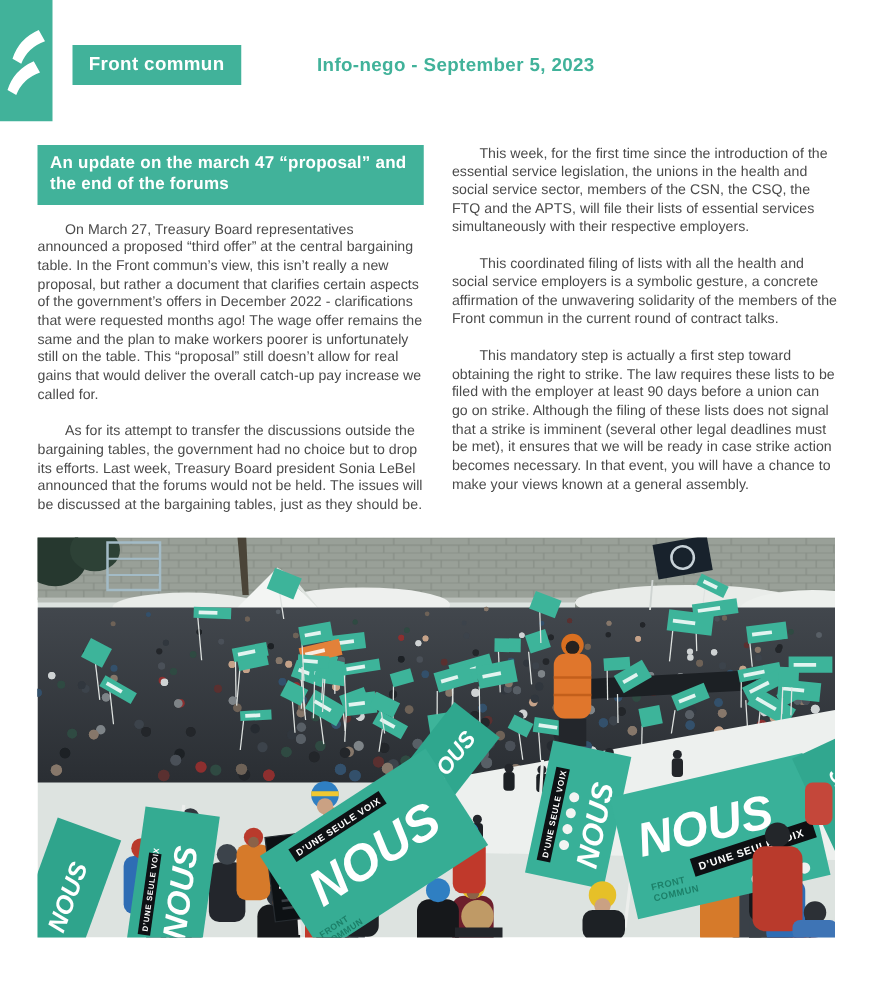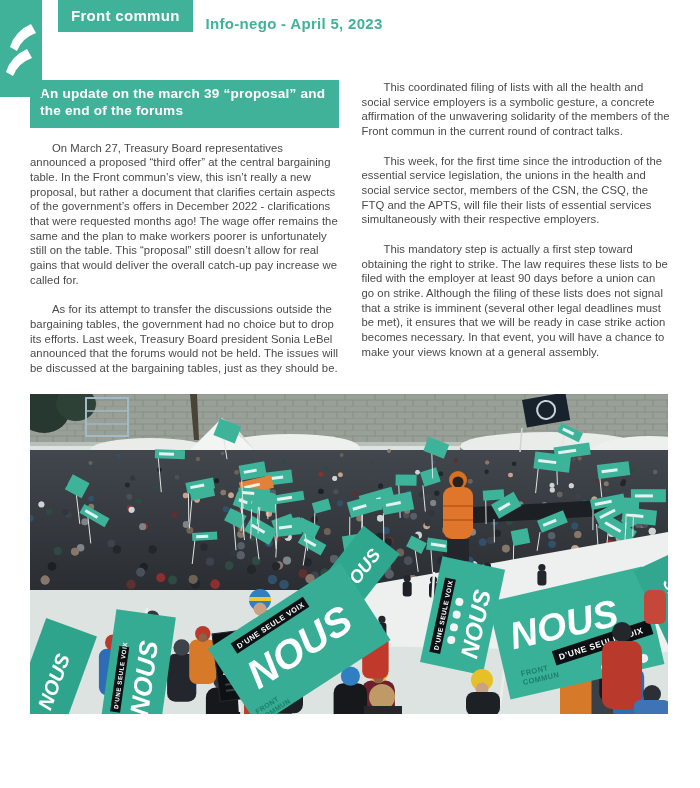--- a/index.html
+++ b/index.html
@@ -5,21 +5,21 @@
   html,body{margin:0;padding:0;}
   body{
     width:700px;height:788px;overflow:hidden;background:#ffffff;
     font-family:"Liberation Sans",sans-serif;position:relative;
   }
   .logo-bar{
     position:absolute;left:0;top:0;width:42px;height:97px;background:#41b29a;
   }
   .logo-bar svg{display:block;}
   .masthead{
-    display:flex;align-items:flex-end;margin-left:58px;
+    display:flex;align-items:center;padding-top:36px;margin-left:58px;gap:48px;
   }
   .brand-badge{
     background:#41b29a;color:#fff;font-weight:bold;font-size:15px;
     padding:7px 13px 8px;letter-spacing:.3px;
   }
   .issue-label{
     color:#41b29a;font-weight:bold;font-size:15px;margin-left:13px;letter-spacing:.3px;
   }
   .columns{
     display:flex;gap:23px;margin:48px 30px 0;
@@ -45,32 +45,32 @@
 
 <div class="logo-bar">
   <svg width="42" height="97" viewBox="0 0 42 97">
     <path d="M10 47 Q15 31 31 24 L36 33 Q22 38 17 51 Z" fill="#ffffff"></path>
     <path d="M6 72 Q11 56 27 49 L32 58 Q18 63 13 76 Z" fill="#ffffff"></path>
   </svg>
 </div>
 
 <div class="masthead">
   <span class="brand-badge">Front commun</span>
-  <span class="issue-label">Info-nego - April 5, 2023</span>
+  <span class="issue-label">Info-nego - September 5, 2023</span>
 </div>
 
 <div class="columns">
   <div class="col">
-    <h2 class="col-title">An update on the march 39 “proposal” and the end of the forums</h2>
+    <h2 class="col-title">An update on the march 47 “proposal” and the end of the forums</h2>
     <p>On March 27, Treasury Board representatives announced a proposed “third offer” at the central bargaining table. In the Front commun’s view, this isn’t really a new proposal, but rather a document that clarifies certain aspects of the government’s offers in December 2022 - clarifications that were requested months ago! The wage offer remains the same and the plan to make workers poorer is unfortunately still on the table. This “proposal” still doesn’t allow for real gains that would deliver the overall catch-up pay increase we called for.</p>
     <p>As for its attempt to transfer the discussions outside the bargaining tables, the government had no choice but to drop its efforts. Last week, Treasury Board president Sonia LeBel announced that the forums would not be held. The issues will be discussed at the bargaining tables, just as they should be.</p>
   </div>
   <div class="col">
+    <p>This week, for the first time since the introduction of the essential service legislation, the unions in the health and social service sector, members of the CSN, the CSQ, the FTQ and the APTS, will file their lists of essential services simultaneously with their respective employers.</p>
     <p>This coordinated filing of lists with all the health and social service employers is a symbolic gesture, a concrete affirmation of the unwavering solidarity of the members of the Front commun in the current round of contract talks.</p>
-    <p>This week, for the first time since the introduction of the essential service legislation, the unions in the health and social service sector, members of the CSN, the CSQ, the FTQ and the APTS, will file their lists of essential services simultaneously with their respective employers.</p>
     <p>This mandatory step is actually a first step toward obtaining the right to strike. The law requires these lists to be filed with the employer at least 90 days before a union can go on strike. Although the filing of these lists does not signal that a strike is imminent (several other legal deadlines must be met), it ensures that we will be ready in case strike action becomes necessary. In that event, you will have a chance to make your views known at a general assembly.</p>
   </div>
 </div>
 
 <div class="photo-wrap">
 <svg id="photo-svg" viewBox="0 0 638 320" width="638" height="320">
   <defs>
     <pattern id="stones" width="30" height="12" patternUnits="userSpaceOnUse">
       <rect width="30" height="12" fill="#99a098"></rect>
       <path d="M0 0H30M0 6H30M15 0V6M7 6V12M23 6V12" stroke="#878e86" stroke-width="1" fill="none"></path>

